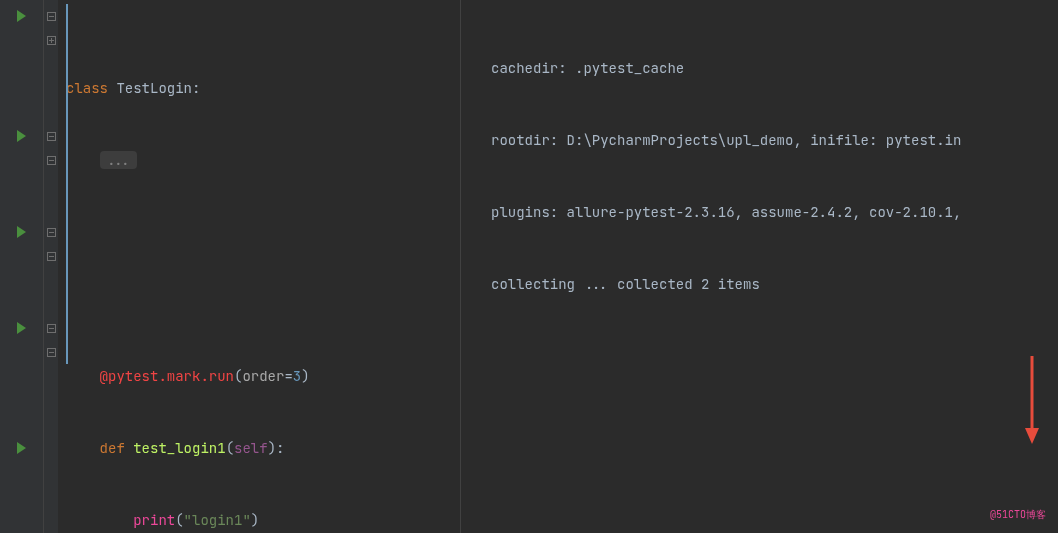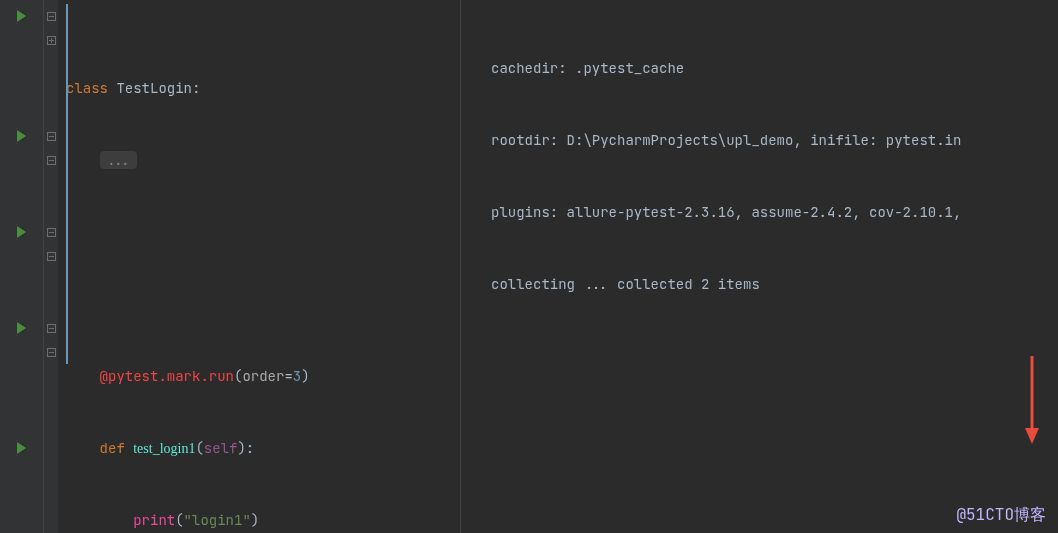--- a/index.html
+++ b/index.html
@@ -43,41 +43,41 @@
   .fbox.plus::before{content:"";position:absolute;top:1px;bottom:1px;left:3px;width:1px;background:#6e6e6e;}
   .code {
     flex:1;
     padding:4px 0 0 8px;
     position:relative;
     white-space:pre;
   }
   .active-guide{position:absolute;left:8px;top:4px;height:360px;border-left:2px solid #6897bb;}
   .ln{height:24px;}
   .k{color:#cc7832;}
-  .fn{color:#5eead4;font-family:Liberation Serif, serif;}
+  .fn{color:#bef264;}
   .dec{color:#ef4444;}
   .s2{color:#6a8759;}
   .num{color:#6897bb;}
   .self{color:#94558d;}
   .builtin{color:#ec4899;}
   .folded{background:#3d3d3d;border-radius:4px;padding:0 6px;color:#808080;}
   .order{color:#a8a8a8;}
   .console {
     flex:1; height:100%;
     background:#2b2b2b;
     border-left:1px solid #414141;
     padding:8px 10px 0 30px;
     white-space:pre;
     position:relative;
     overflow:hidden;
   }
   .cline{height:24px;}
   .watermark{
     position:absolute; right:12px; bottom:6px;
-    color:#c4b5fd; font-size:16px;
+    color:#ec4899; font-size:10px;
   }
   .red-arrow{
     position:absolute;
     right:16px;
     top:356px;
   }
 </style>
 </head>
 <body>
 

